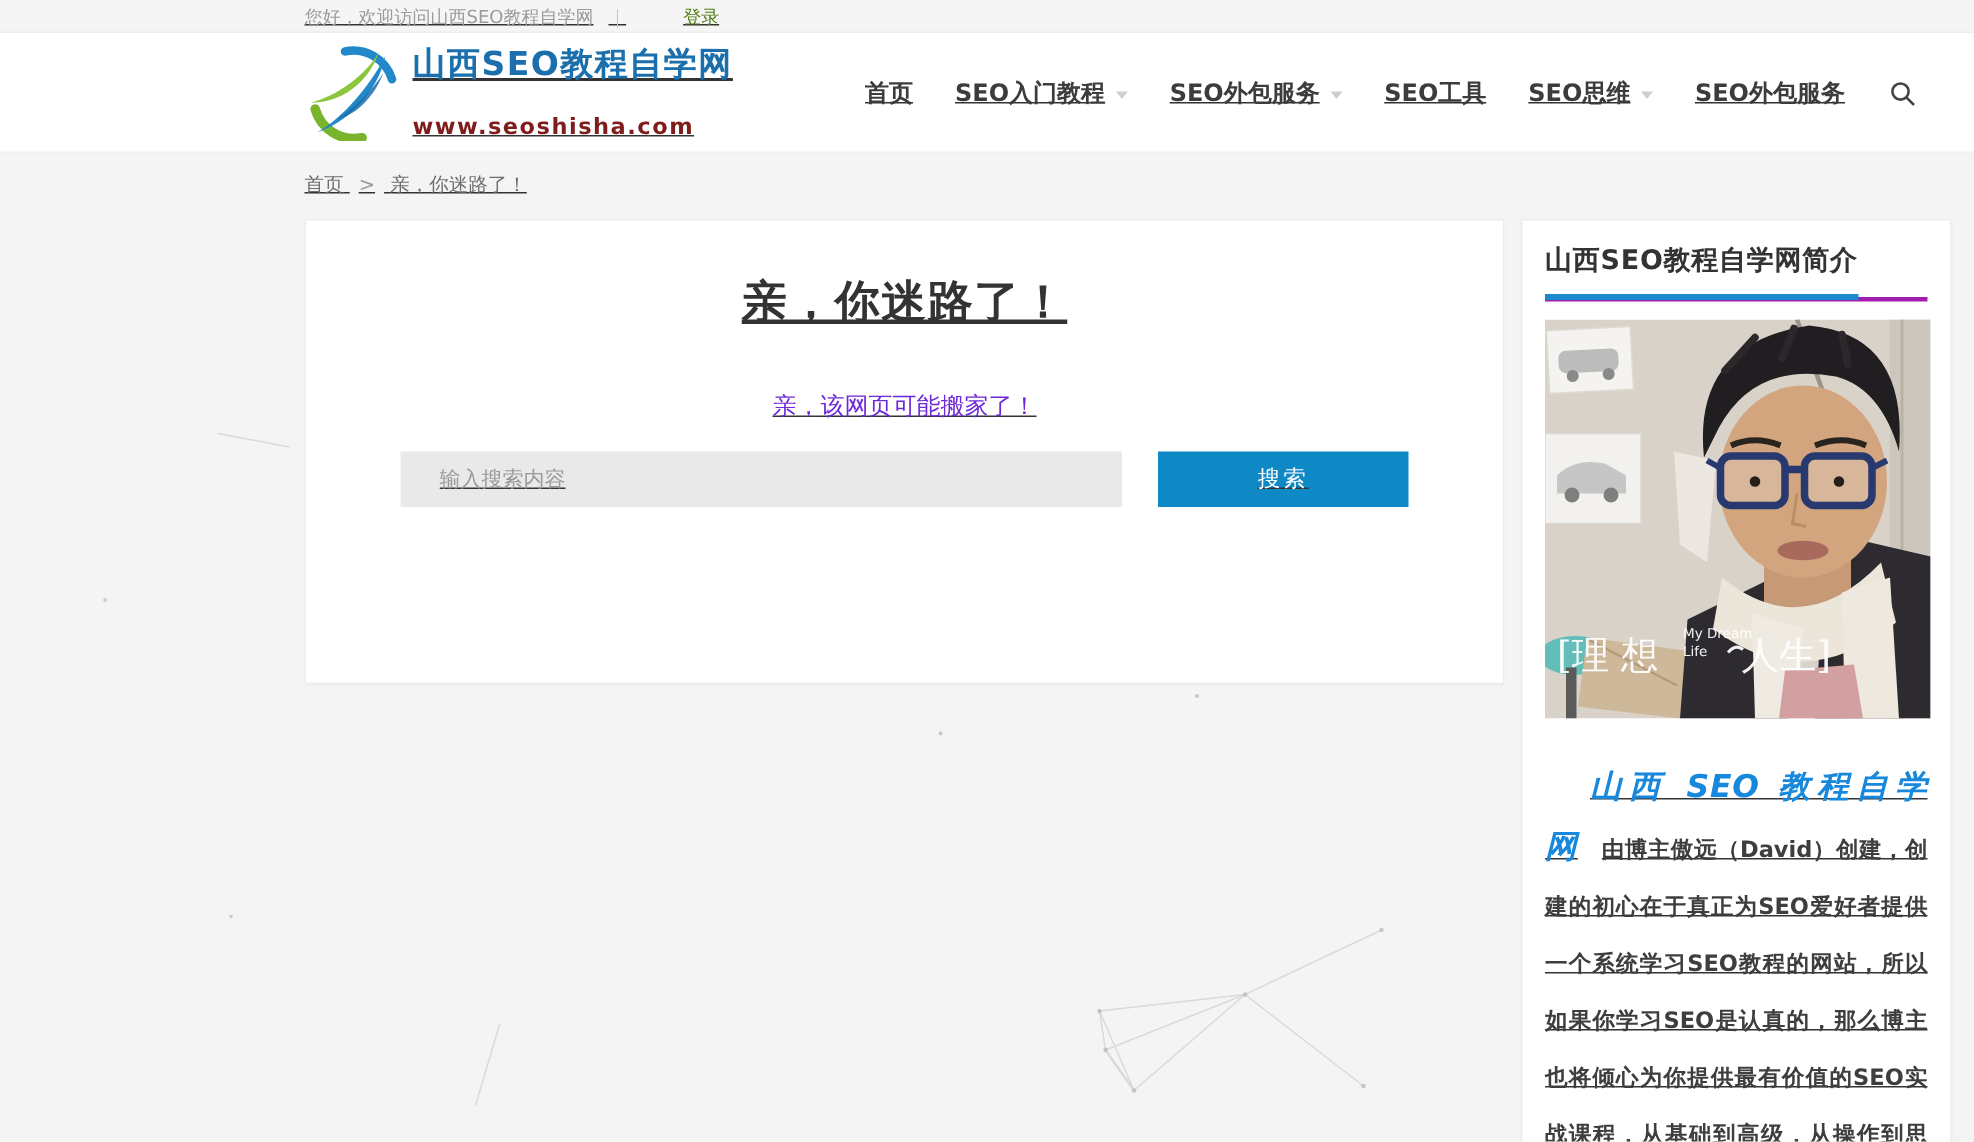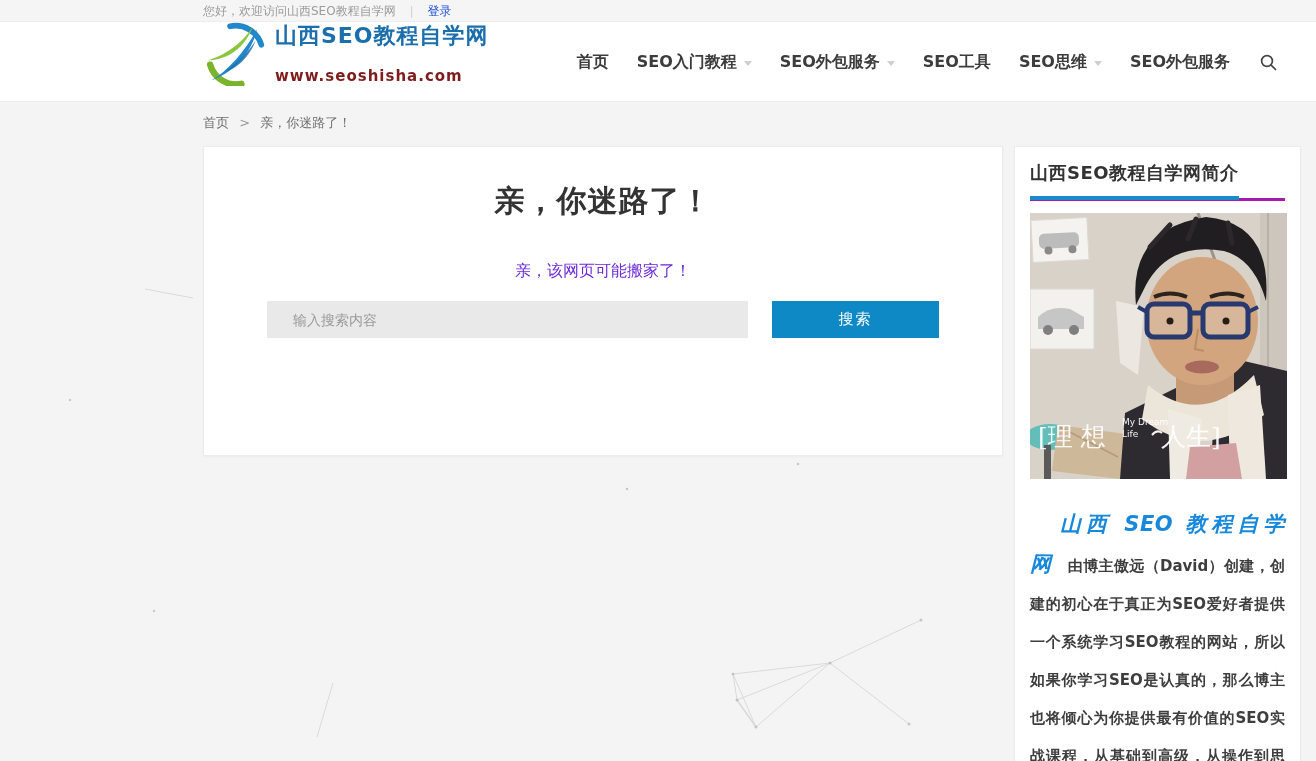--- a/index.html
+++ b/index.html
@@ -10,34 +10,34 @@
     color: #333;
     position: relative;
   }
   .container { width: 1098px; margin-left: 203px; }
 
   
   #particles {
     position: absolute; inset: 0; z-index: 0; pointer-events: none;
   }
 
-  .page { position: relative; z-index: 1; height: 761px; }
+  .page { position: relative; z-index: 1; height: 761px; text-decoration: underline; }
 
   
   .topbar { background: #f5f5f5; border-bottom: 1px solid #ededed; height: 22px; }
   .topbar-inner {
     display: flex; align-items: center; height: 22px;
     font-size: 12px; color: #9b9b9b;
   }
   .topbar-divider { margin: 0 10px; color: #c4c4c4; }
-  .topbar-login { color: #1d4ed8; text-decoration: none; cursor: pointer; }
+  .topbar-login { color: #4d7c0f; text-decoration: none; cursor: pointer; margin-left: 28px; }
 
   
   .header { background: #ffffff; height: 80px; border-bottom: 1px solid #f0f0f0; }
-  .header-inner { display: flex; align-items: flex-start; height: 80px; gap: 10px; }
+  .header-inner { display: flex; align-items: center; height: 80px; gap: 10px; }
   .logo { display: flex; align-items: center; cursor: pointer; }
   .logo svg { width: 64px; height: 64px; margin-right: 8px; }
   .logo-text { display: flex; flex-direction: column; line-height: 1.15; }
   .logo-title { font-size: 22px; font-weight: bold; color: #1b6fad; letter-spacing: 1px; }
   .logo-url { font-size: 15px; font-weight: bold; color: #7f1d1d; letter-spacing: 1px; margin-top: 20px; }
 
   .nav { margin-left: auto; margin-right: 14px; display: flex; align-items: center; }
   .nav-item {
     display: flex; align-items: center;
     padding: 0 14px; font-size: 16px; font-weight: bold; color: #3c3c3c;

